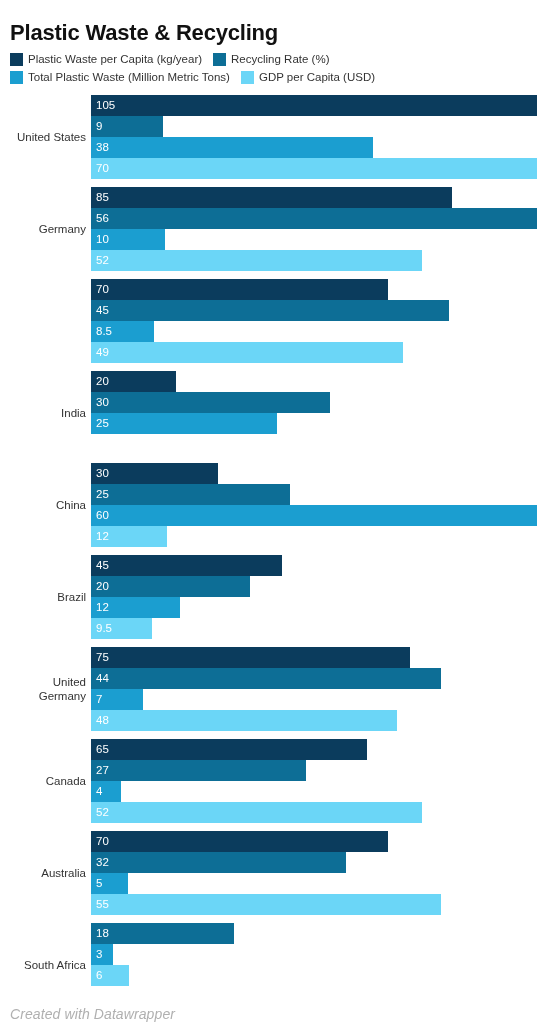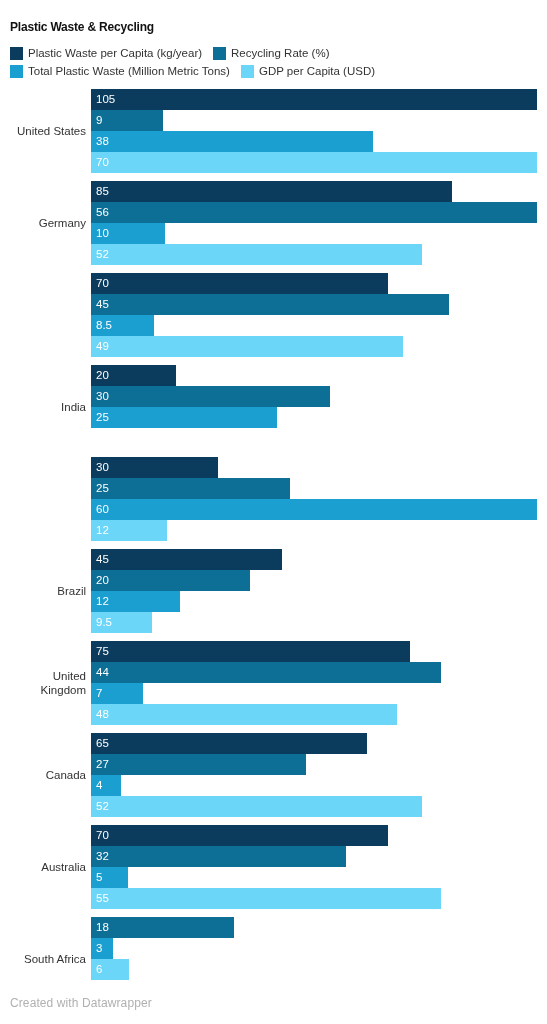--- a/index.html
+++ b/index.html
@@ -19,26 +19,26 @@
   #chart-root {
     width: 547px;
     height: 1024px;
     position: relative;
     box-sizing: border-box;
     padding: 0 10px 0 10px;
   }
 
   
   .chart-title {
-    font-size: 12px;
+    font-size: 22px;
     font-weight: bold;
     letter-spacing: -0.2px;
     color: #111111;
     margin: 0;
-    padding-top: 16px;
+    padding-top: 22px;
     line-height: 22px;
   }
 
   
   .legend {
     margin-top: 8px;
     display: flex;
     flex-wrap: wrap;
     align-items: flex-start;
     width: 527px;
@@ -120,24 +120,25 @@
     color: #ffffff;
   }
   .bar-value.outside {
     color: #333333;
   }
 
   
   .footer {
     position: absolute;
     left: 10px;
-    bottom: 14px;
-    font-size: 12px;
+    bottom: 2px;
+    font-size: 14px;
     color: #b0b0b0;
     letter-spacing: 0.1px;
+    font-style: italic;
   }
 </style>
 </head>
 <body>
 
 <div id="chart-root">
 
   <h1 class="chart-title">Plastic Waste &amp; Recycling</h1>
 
   <div class="legend" id="legend">
@@ -233,20 +234,21 @@
             <div class="bar" style="width: 239px; background: rgb(13, 110, 150);"></div>
             <span class="bar-value inside">30</span>
           </div>
           <div class="bar-row">
             <div class="bar" style="width: 186px; background: rgb(27, 158, 208);"></div>
             <span class="bar-value inside">25</span>
           </div>
         </div>
       </div>
       <div class="group">
+        <div class="group-label">China</div>
         <div class="bars">
           <div class="bar-row">
             <div class="bar" style="width: 127px; background: rgb(11, 60, 93);"></div>
             <span class="bar-value inside">30</span>
           </div>
           <div class="bar-row">
             <div class="bar" style="width: 199px; background: rgb(13, 110, 150);"></div>
             <span class="bar-value inside">25</span>
           </div>
           <div class="bar-row">
@@ -274,21 +276,21 @@
             <div class="bar" style="width: 89px; background: rgb(27, 158, 208);"></div>
             <span class="bar-value inside">12</span>
           </div>
           <div class="bar-row">
             <div class="bar" style="width: 61px; background: rgb(107, 214, 247);"></div>
             <span class="bar-value inside">9.5</span>
           </div>
         </div>
       </div>
       <div class="group">
-        <div class="group-label">United Kingdom</div>
+        <div class="group-label">United Germany</div>
         <div class="bars">
           <div class="bar-row">
             <div class="bar" style="width: 319px; background: rgb(11, 60, 93);"></div>
             <span class="bar-value inside">75</span>
           </div>
           <div class="bar-row">
             <div class="bar" style="width: 350px; background: rgb(13, 110, 150);"></div>
             <span class="bar-value inside">44</span>
           </div>
           <div class="bar-row">

